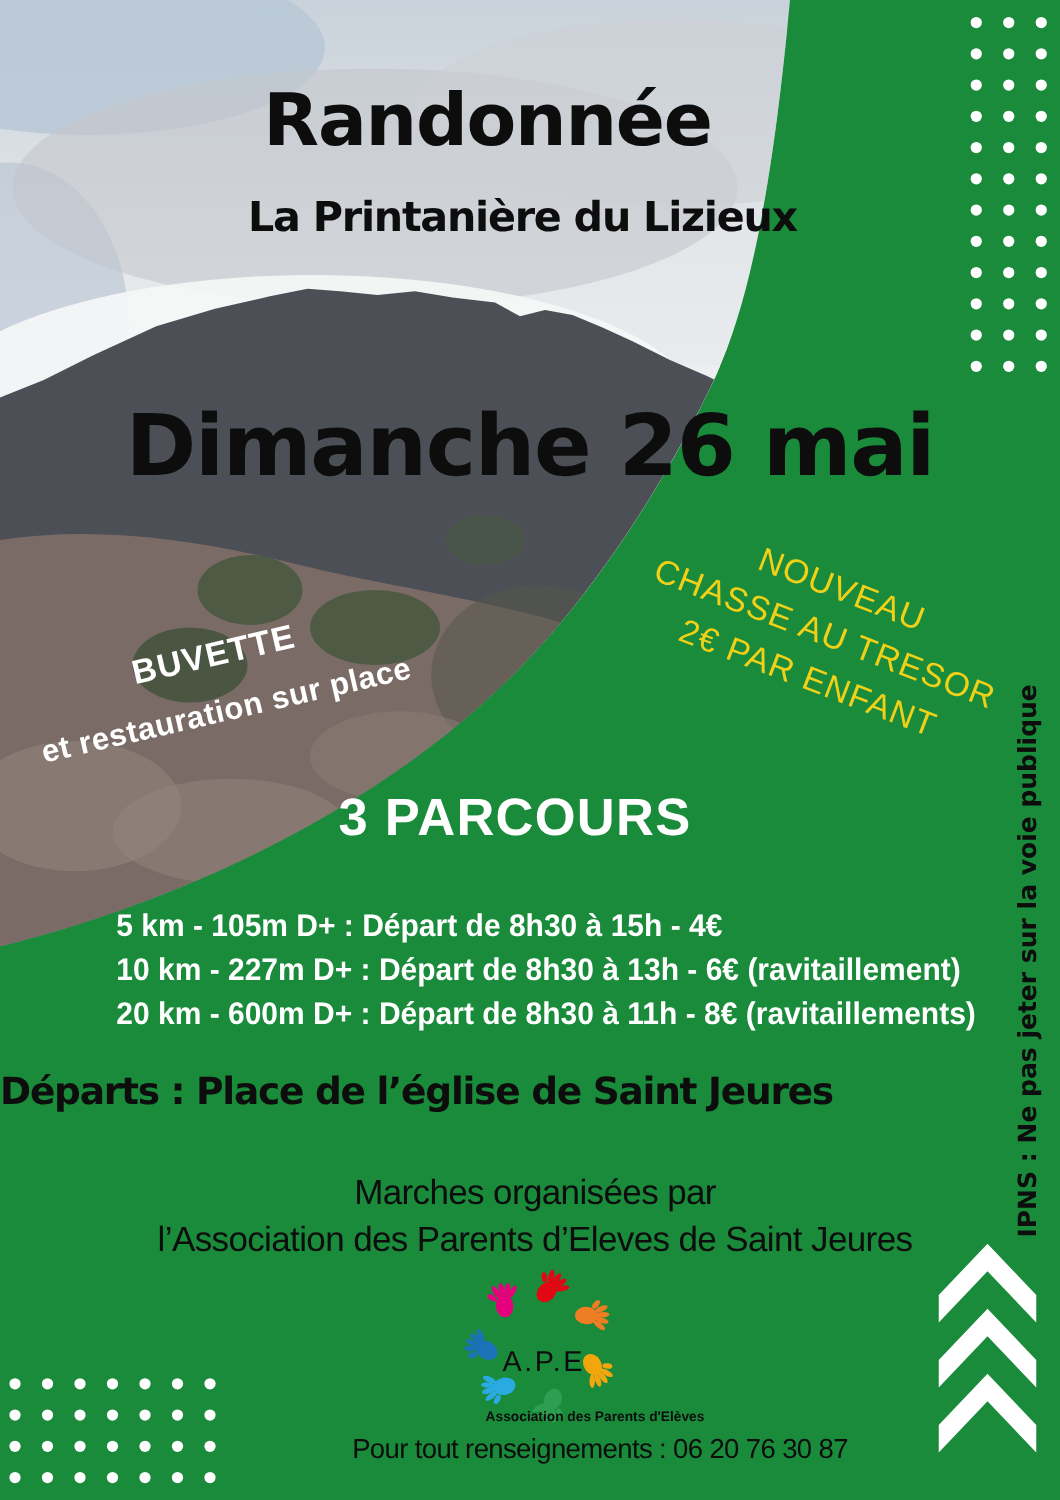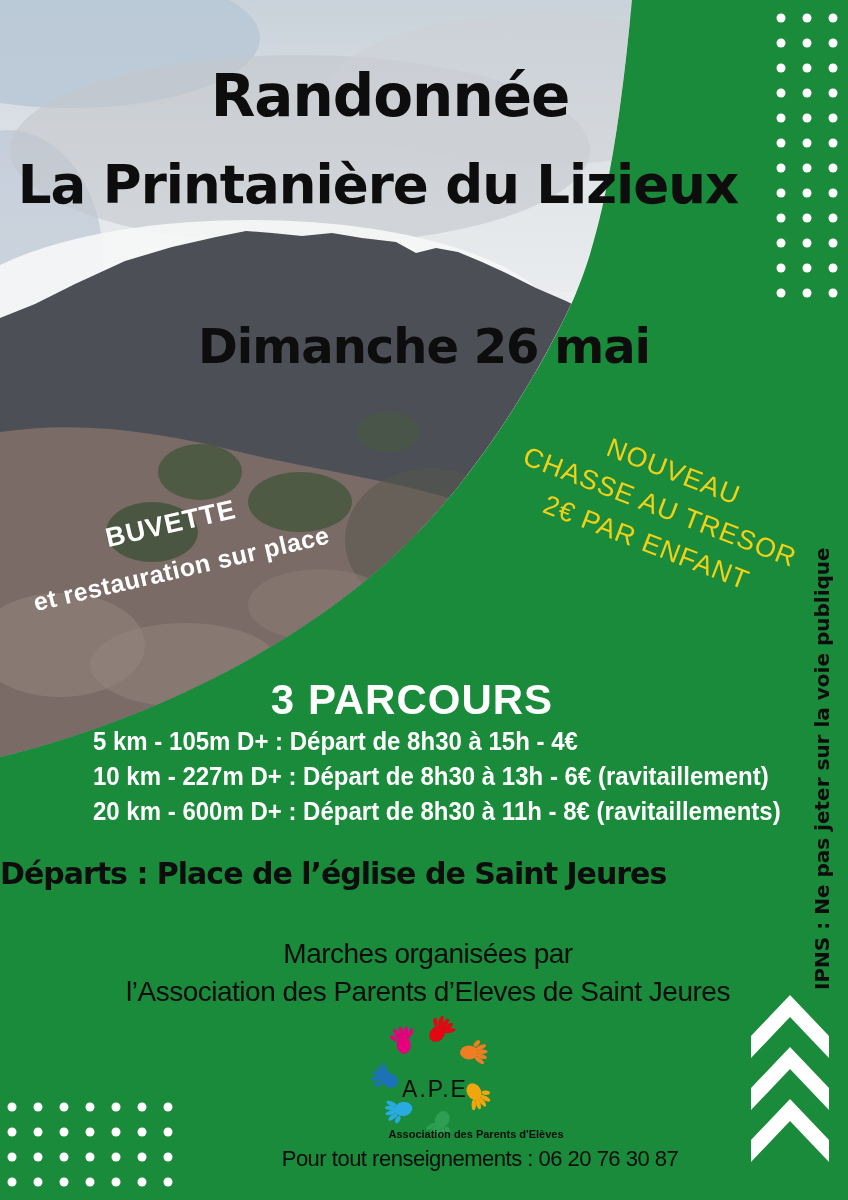--- a/index.html
+++ b/index.html
@@ -12,38 +12,38 @@
     font-family:"Liberation Sans", sans-serif;
   }
   .abs{position:absolute;}
   svg{display:block;}
   
   .display{
     font-family:"DejaVu Sans", sans-serif; font-weight:800; color:var(--black);
     letter-spacing:-1px; white-space:nowrap; text-align:center;
   }
   .title1{top:62px; left:0; width:780px; font-size:58px;}
-  .title2{top:154px; left:0; width:756px; font-size:53px;}
-  .date  {top:318px; left:4px; width:840px; font-size:48px;}
+  .title2{top:154px; left:0; width:756px; font-size:33px;padding-left:40px;}
+  .date  {top:318px; left:4px; width:840px; font-size:68px;}
 
   .buvette{
     top:508px; left:8px; width:336px; transform:rotate(-13deg);
     color:var(--white); text-align:center; font-weight:700; white-space:nowrap;
   }
   .buvette .l1{font-size:27px; letter-spacing:1px;}
   .buvette .l2{font-size:25px; margin-top:16px; letter-spacing:0.5px;}
 
   .nouveau{
     top:450px; left:486px; width:348px; transform:rotate(21deg);
     color:var(--yellow); text-align:center; font-weight:400;
     font-size:27px; line-height:38px; letter-spacing:1px; white-space:nowrap;
   }
 
   .parcours-title{
-    top:676px; left:252px; width:320px; color:var(--white);
+    top:630px; left:252px; width:320px; color:var(--white);
     font-size:42px; font-weight:700; letter-spacing:1px; text-align:center; white-space:nowrap;
   }
   .parcours-list{
     top:724px; left:93px; width:760px; color:var(--white);
     font-size:25px; font-weight:700; line-height:35px; white-space:nowrap;
     transform:scaleX(0.96); transform-origin:left top;
   }
   .departs{
     top:856px; left:0; width:848px; color:var(--black);
     font-family:"DejaVu Sans", sans-serif; font-weight:700; font-size:30px;

